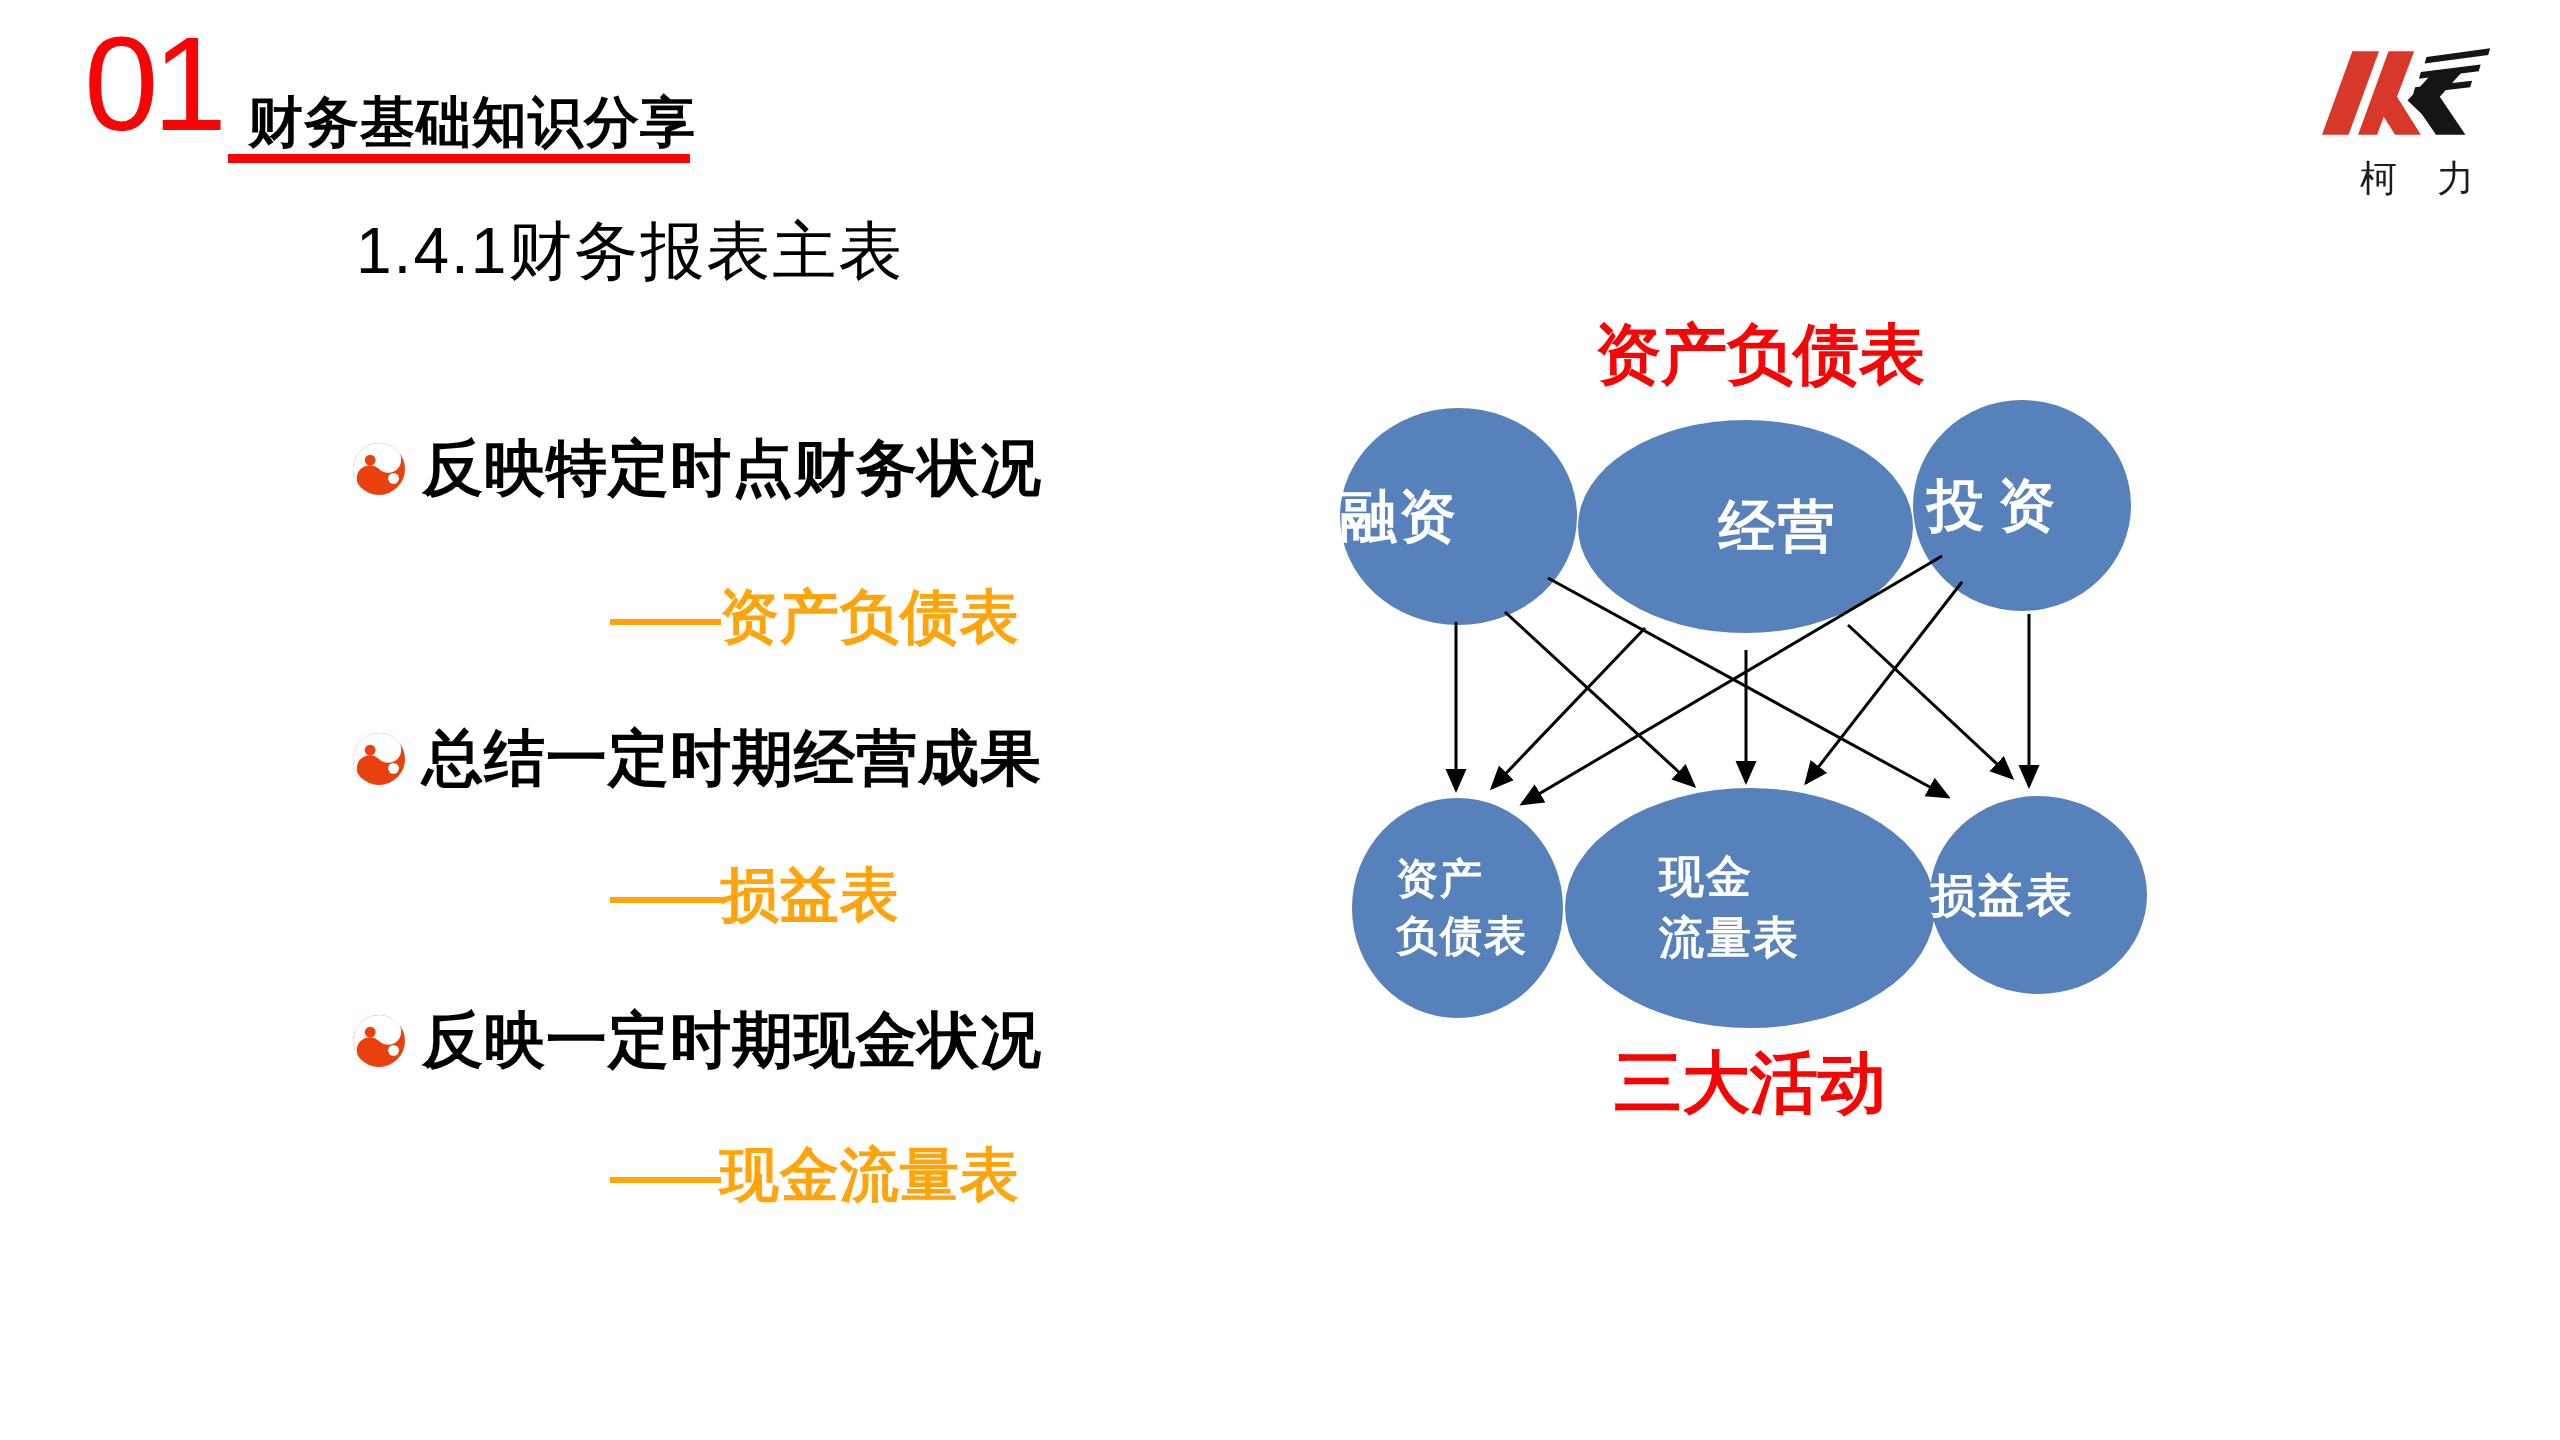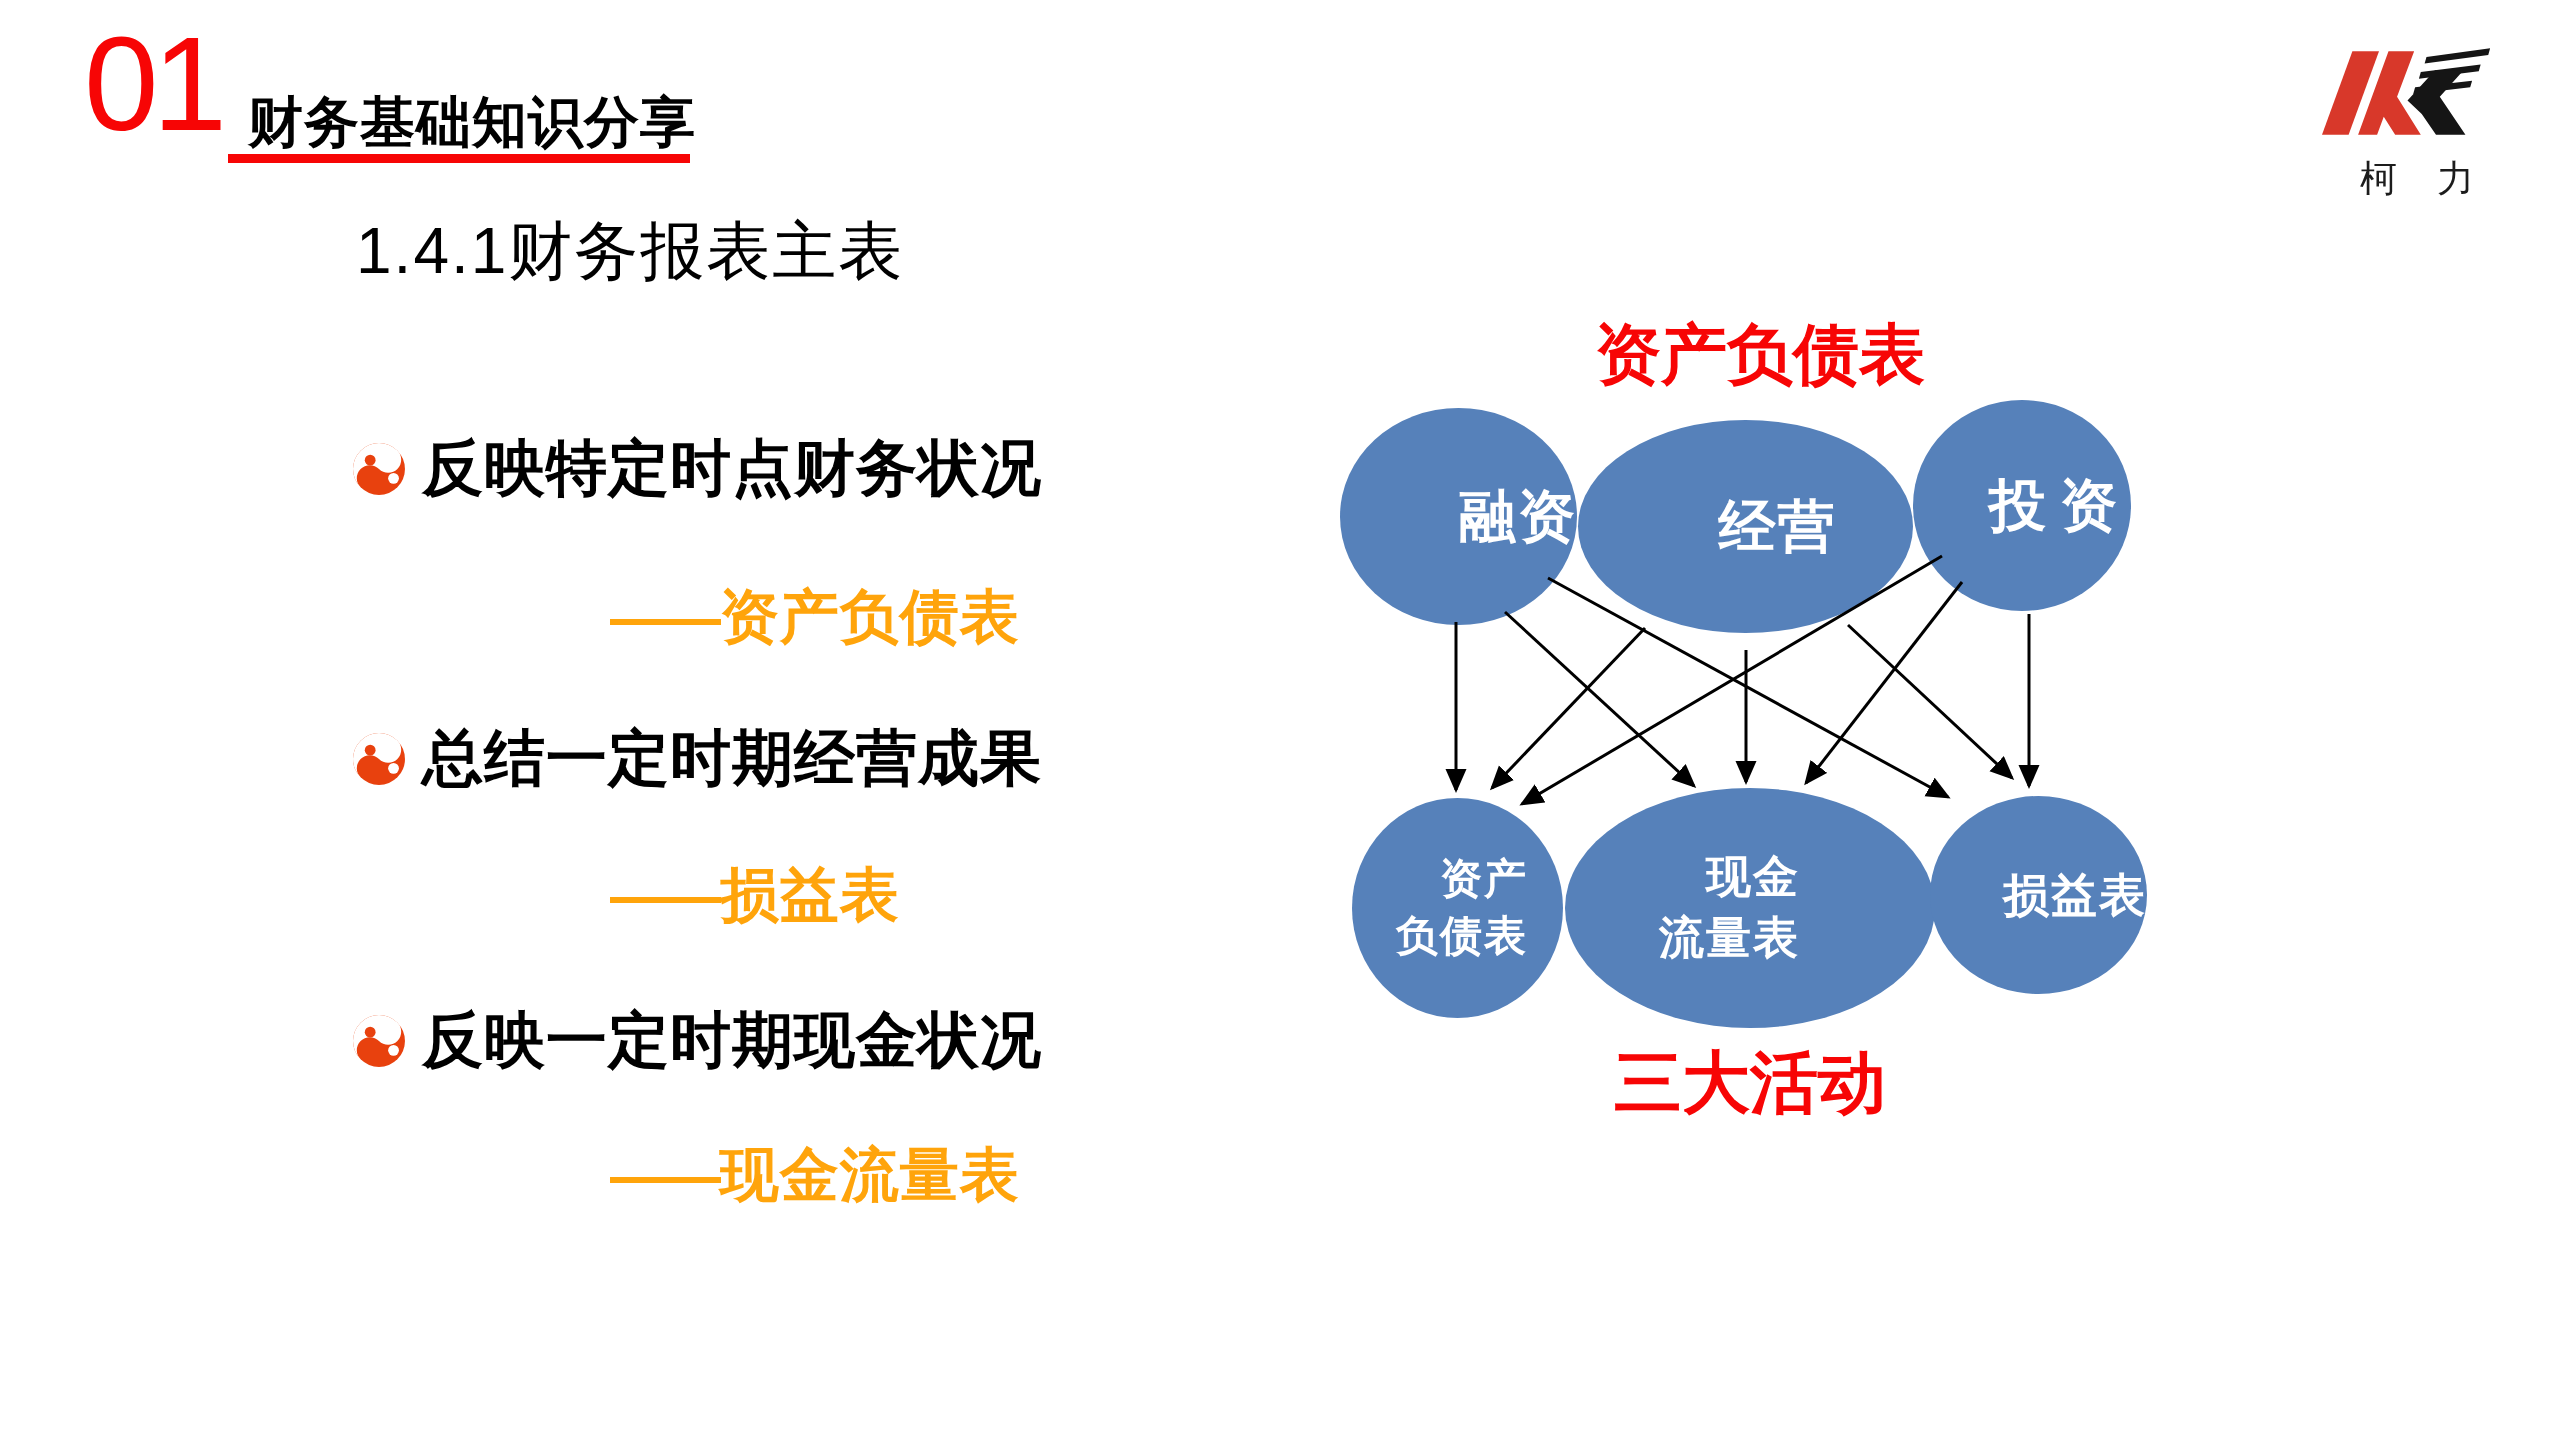--- a/index.html
+++ b/index.html
@@ -36,23 +36,23 @@
   .sub{left:610px;display:flex;align-items:center;color:var(--highlight-orange);
        font-weight:700;font-size:59px;white-space:nowrap;letter-spacing:1px;}
   .s1{top:578px;} .s2{top:856px;} .s3{top:1136px;}
   .sub .dash{letter-spacing:-0.12em;margin-right:6px;}
 
   
   .diag-label{color:var(--accent-red);font-weight:700;text-align:center;white-space:nowrap;}
   .label-top{left:1585px;top:310px;width:350px;font-size:66px;}
   .label-bottom{left:1570px;top:1038px;width:360px;font-size:68px;}
   .node{position:absolute;background:var(--node-blue);border-radius:50%;color:var(--node-text);
-        font-weight:700;display:flex;align-items:center;justify-content:flex-end;
+        font-weight:700;display:flex;align-items:center;justify-content:flex-start;
         line-height:1.35;letter-spacing:2px;}
-  .node .lines span{display:block;text-align:right;}
+  .node .lines span{display:block;text-align:left;}
   .n-rongzi{left:1340px;top:408px;width:237px;height:217px;font-size:57px;}
   .n-jingying{left:1578px;top:420px;width:335px;height:213px;font-size:57px;
               justify-content:center;padding-left:64px;box-sizing:border-box;}
   .n-touzi{left:1913px;top:400px;width:218px;height:211px;font-size:57px;letter-spacing:14px;padding-left:14px;box-sizing:border-box;}
   .n-zcfz{left:1352px;top:798px;width:211px;height:220px;font-size:42px;
           justify-content:flex-start;padding-left:44px;box-sizing:border-box;}
   .n-xjll{left:1565px;top:788px;width:370px;height:240px;font-size:45px;
           justify-content:flex-start;padding-left:94px;box-sizing:border-box;}
   .n-sunyi{left:1930px;top:796px;width:217px;height:198px;font-size:46px;}
   .arrows{left:0;top:0;pointer-events:none;}

